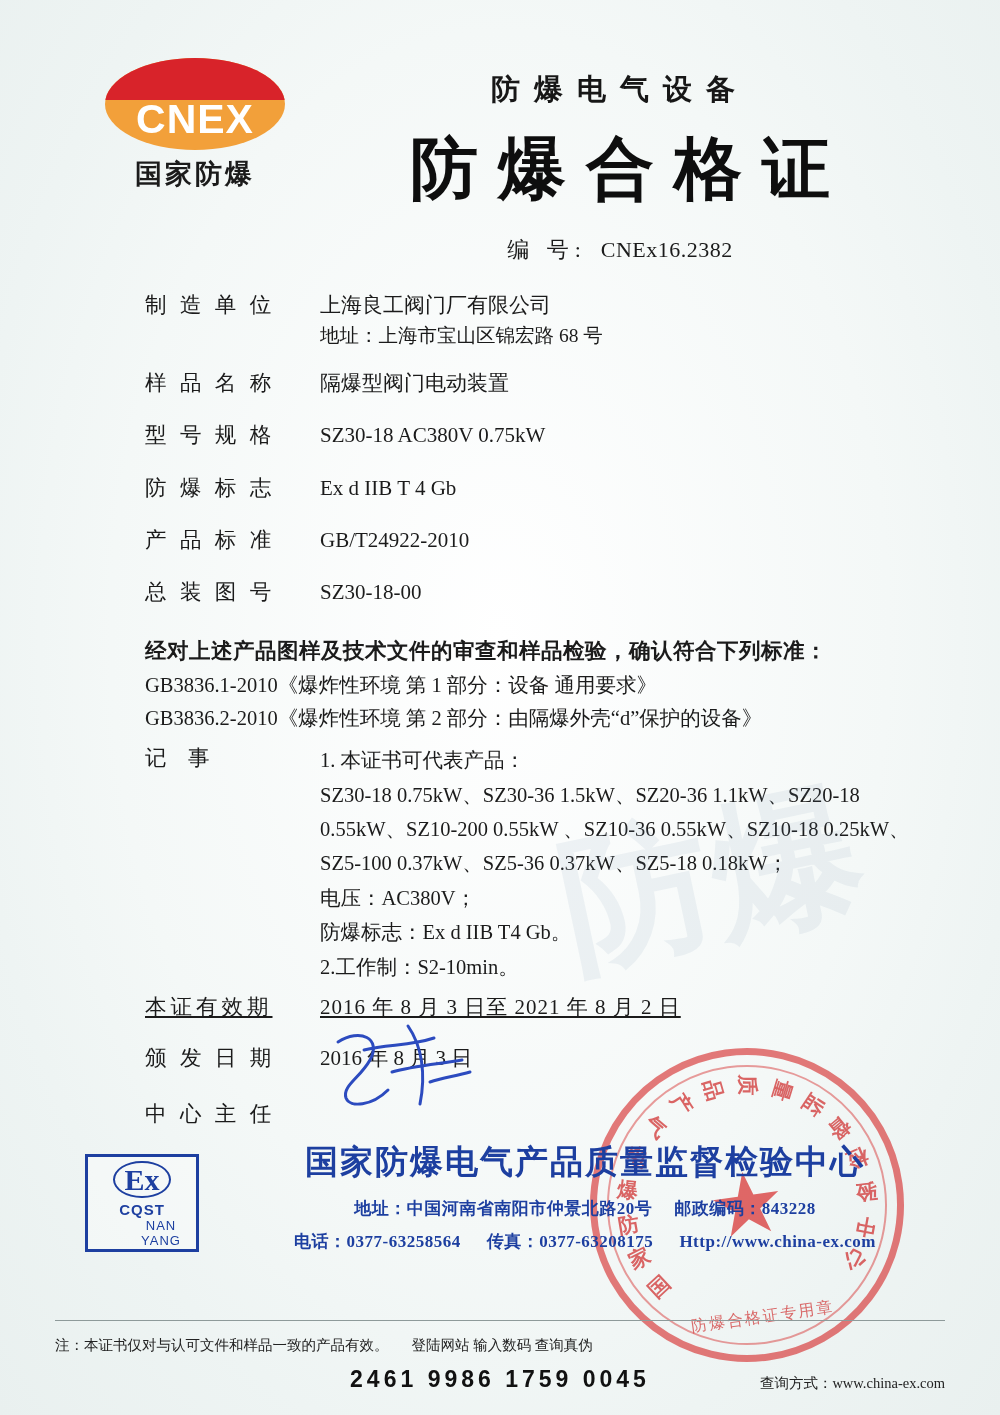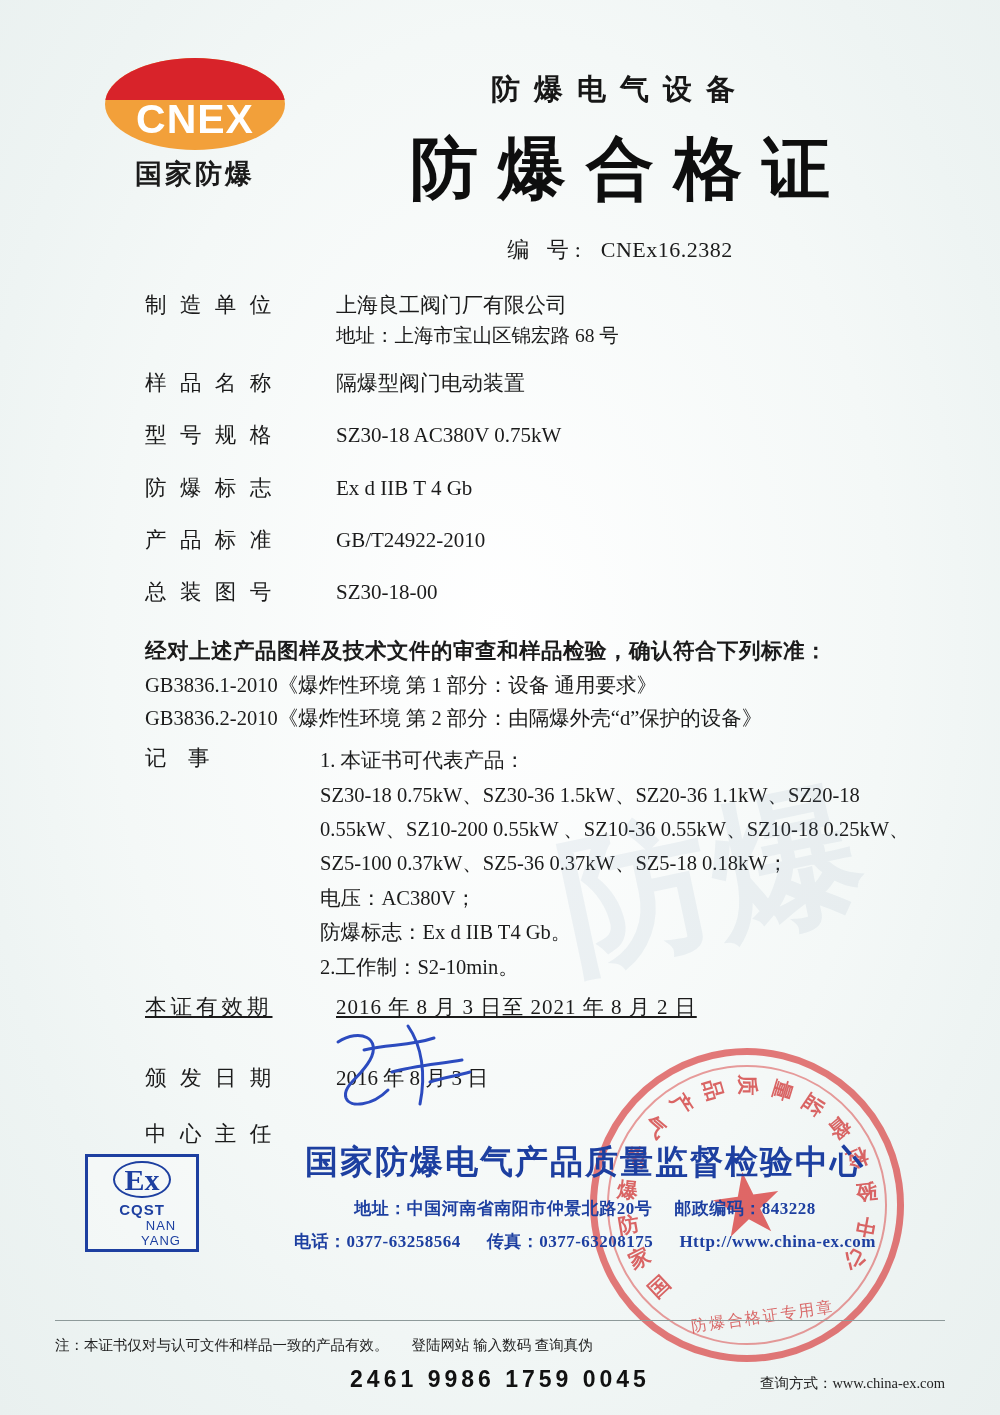--- a/index.html
+++ b/index.html
@@ -103,21 +103,20 @@
   .body {
     position: relative;
     margin-top: 60px;
     padding: 0 110px 0 145px;
     font-size: 21px;
   }
   .row {
     display: flex;
     align-items: flex-start;
     margin-bottom: 17px;
-    gap: 16px;
   }
   .row .label {
     width: 175px;
     flex: 0 0 175px;
     font-size: 21.5px;
     letter-spacing: 4px;
     white-space: nowrap;
   }
   .row .value {
     flex: 1;
@@ -427,21 +426,21 @@
         <div>防爆标志：Ex d IIB T4 Gb。</div>
         <div>2.工作制：S2-10min。</div>
       </div>
     </div>
 
     <div class="row date-row">
       <div class="label">本证有效期</div>
       <div class="value">2016 年 8 月 3 日至 2021 年 8 月 2 日</div>
     </div>
 
-    <div class="row" style="margin-top:40px">
+    <div class="row" style="margin-top:20px">
       <div class="label">颁 发 日 期</div>
       <div class="value">2016 年 8 月 3 日</div>
     </div>
 
     <div class="row sign-row">
       <div class="label">中 心 主 任</div>
       <div class="value"></div>
     </div>
   </div>
 

